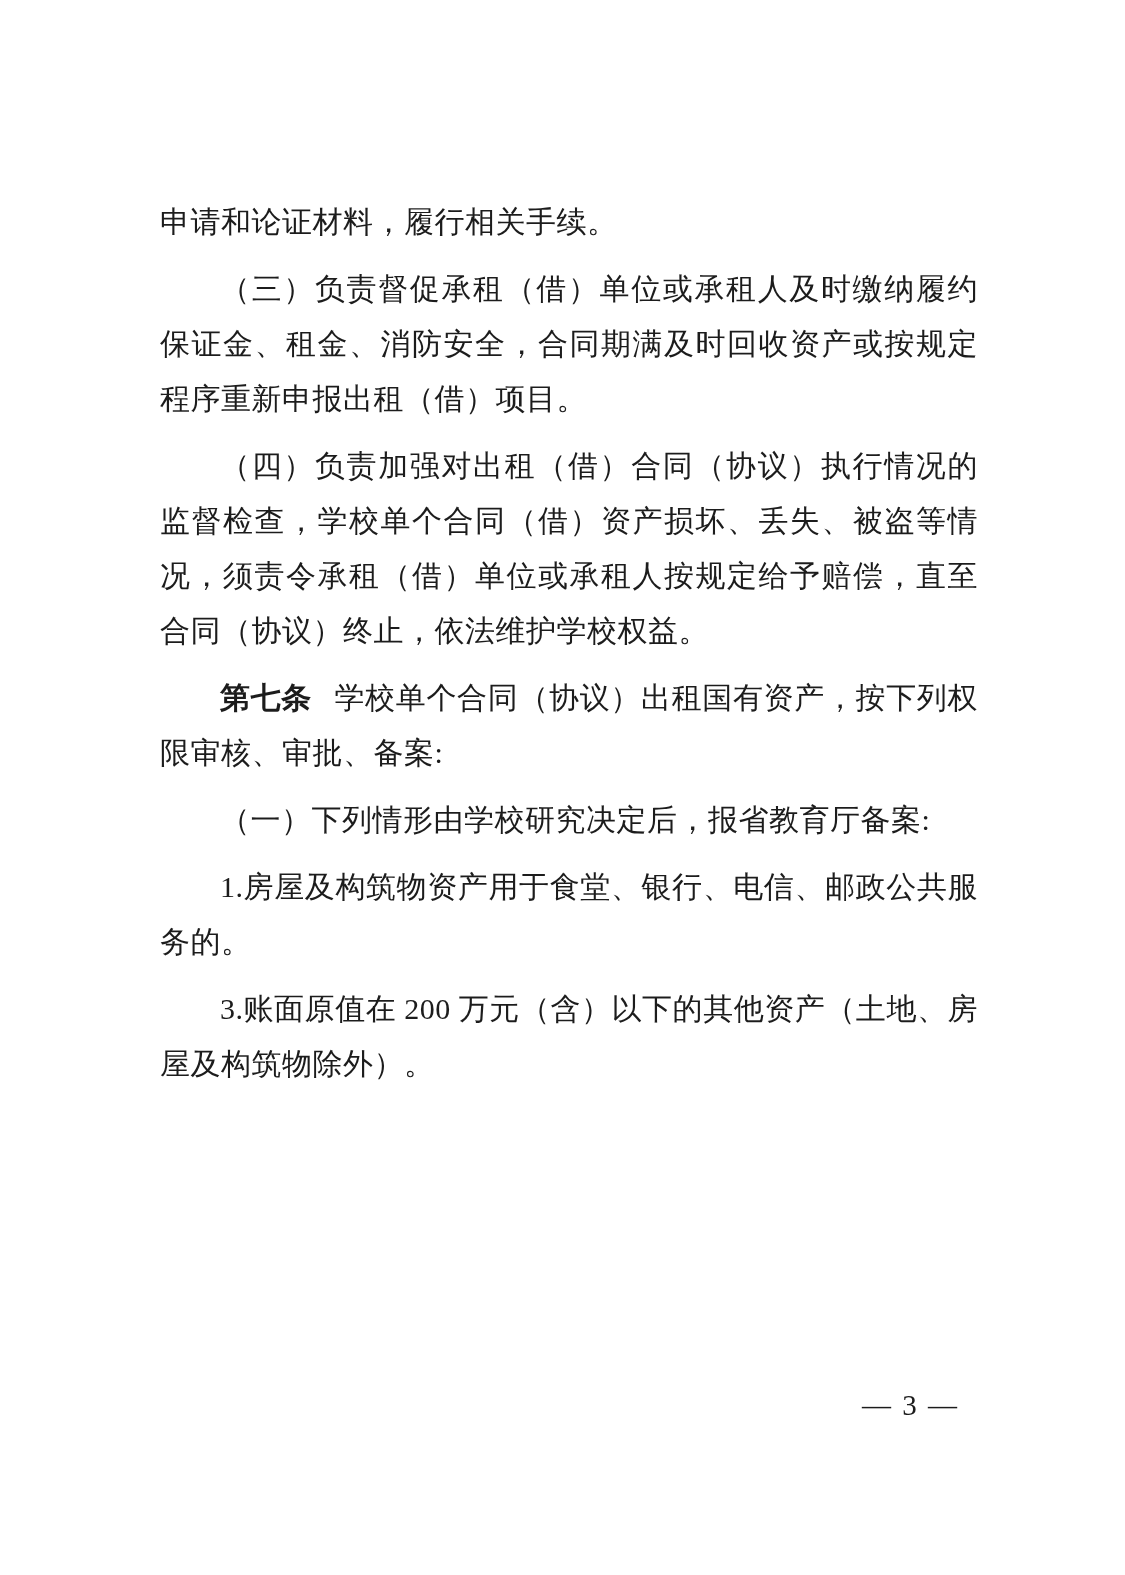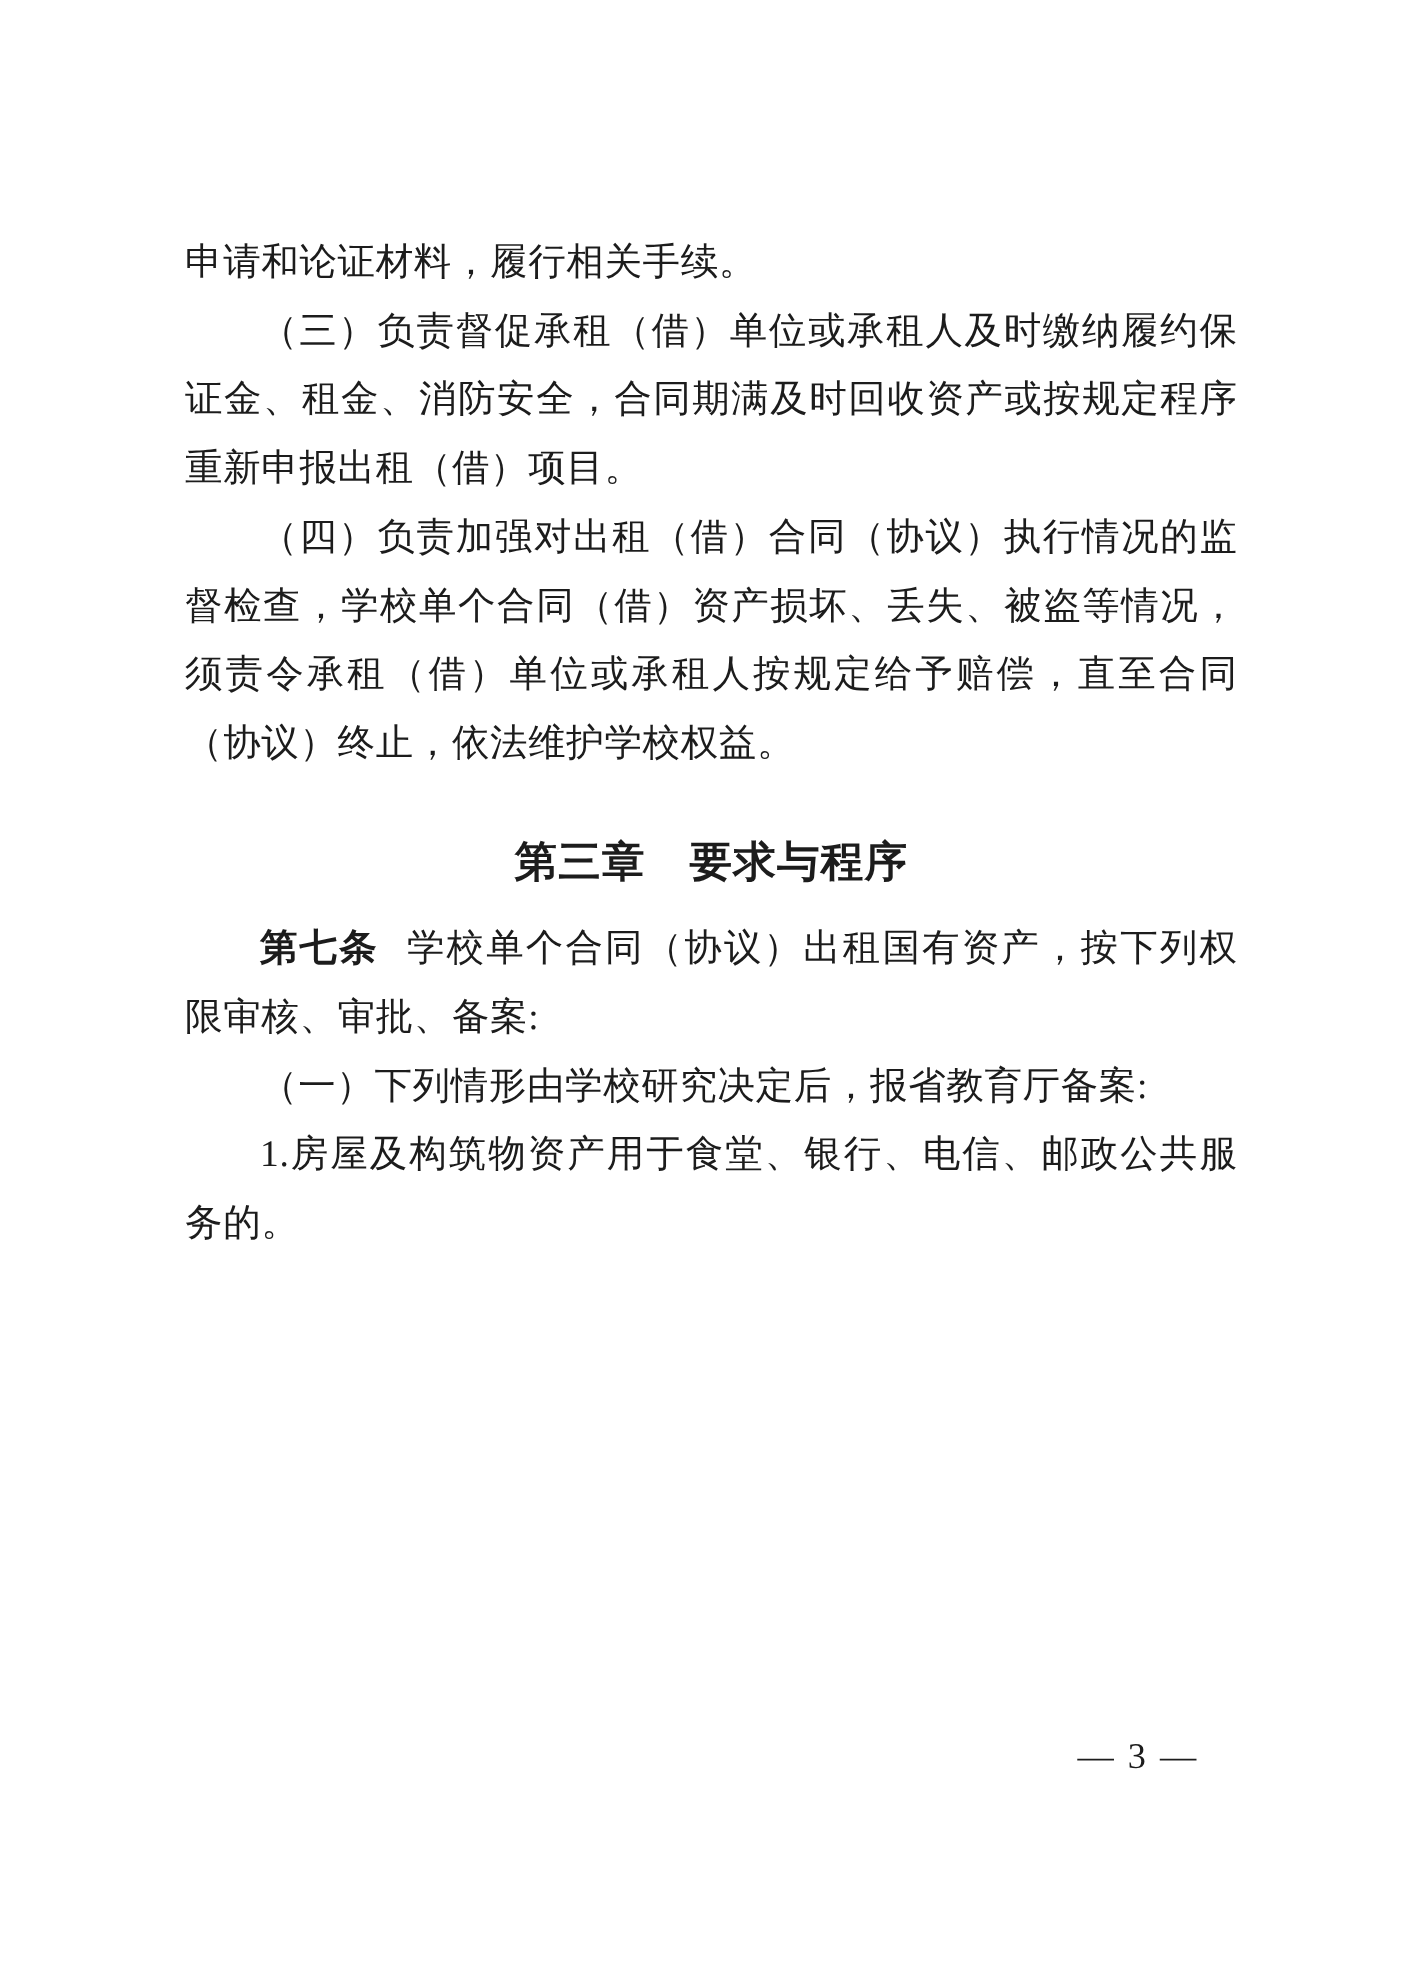--- a/index.html
+++ b/index.html
@@ -20,21 +20,21 @@
     position: absolute;
     left: 148px;
     top: 182px;
     width: 842px;
     font-size: 30px;
     line-height: 55px;
     text-align: justify;
     text-justify: inter-ideograph;
     letter-spacing: 0.5px;
   }
-  .para { margin: 0; }
+  .para { margin: 12px; }
   .para.indent { text-indent: 2em; }
   .chapter-heading {
     margin: 41px 0 13px 0;
     text-align: center;
     text-indent: 0;
     font-size: 34px;
     line-height: 55px;
     font-weight: bold;
     font-family: "Liberation Sans", sans-serif;
     letter-spacing: 1px;
@@ -63,28 +63,28 @@
 
   <div class="content">
 
     <p class="para">申请和论证材料，履行相关手续。</p>
 
 
     <p class="para indent">（三）负责督促承租（借）单位或承租人及时缴纳履约保证金、租金、消防安全，合同期满及时回收资产或按规定程序重新申报出租（借）项目。</p>
 
     <p class="para indent">（四）负责加强对出租（借）合同（协议）执行情况的监督检查，学校单个合同（借）资产损坏、丢失、被盗等情况，须责令承租（借）单位或承租人按规定给予赔偿，直至合同（协议）终止，依法维护学校权益。</p>
 
-    <h2 class="chapter-heading">第三章　要求与程序</h2>
 
     <p class="para article-para"><span class="article-lead">第七条</span><span>学校单个合同（协议）出租国有资产，按下列权限审核、审批、备案:</span></p>
 
     <p class="para indent">（一）下列情形由学校研究决定后，报省教育厅备案:</p>
 
     <p class="para indent">1.房屋及构筑物资产用于食堂、银行、电信、邮政公共服务的。</p>
 
 
+    <p class="para indent">3.账面原值在 200 万元（含）以下的其他资产（土地、房屋及构筑物除外）。</p>
 
 
   </div>
 
   <div class="page-number">— 3 —</div>
 
 </div>
 
 </body></html>

